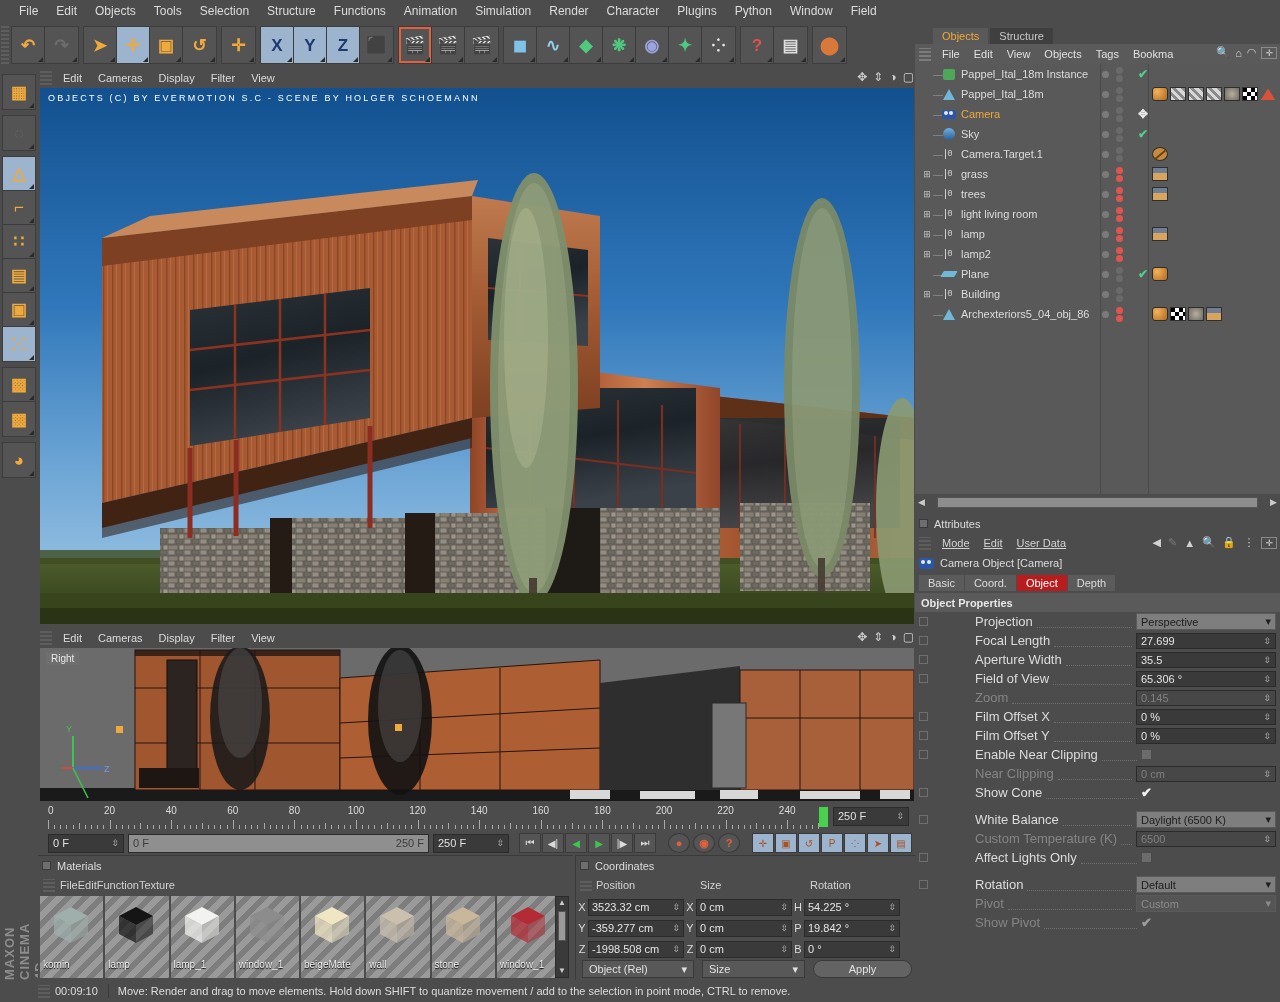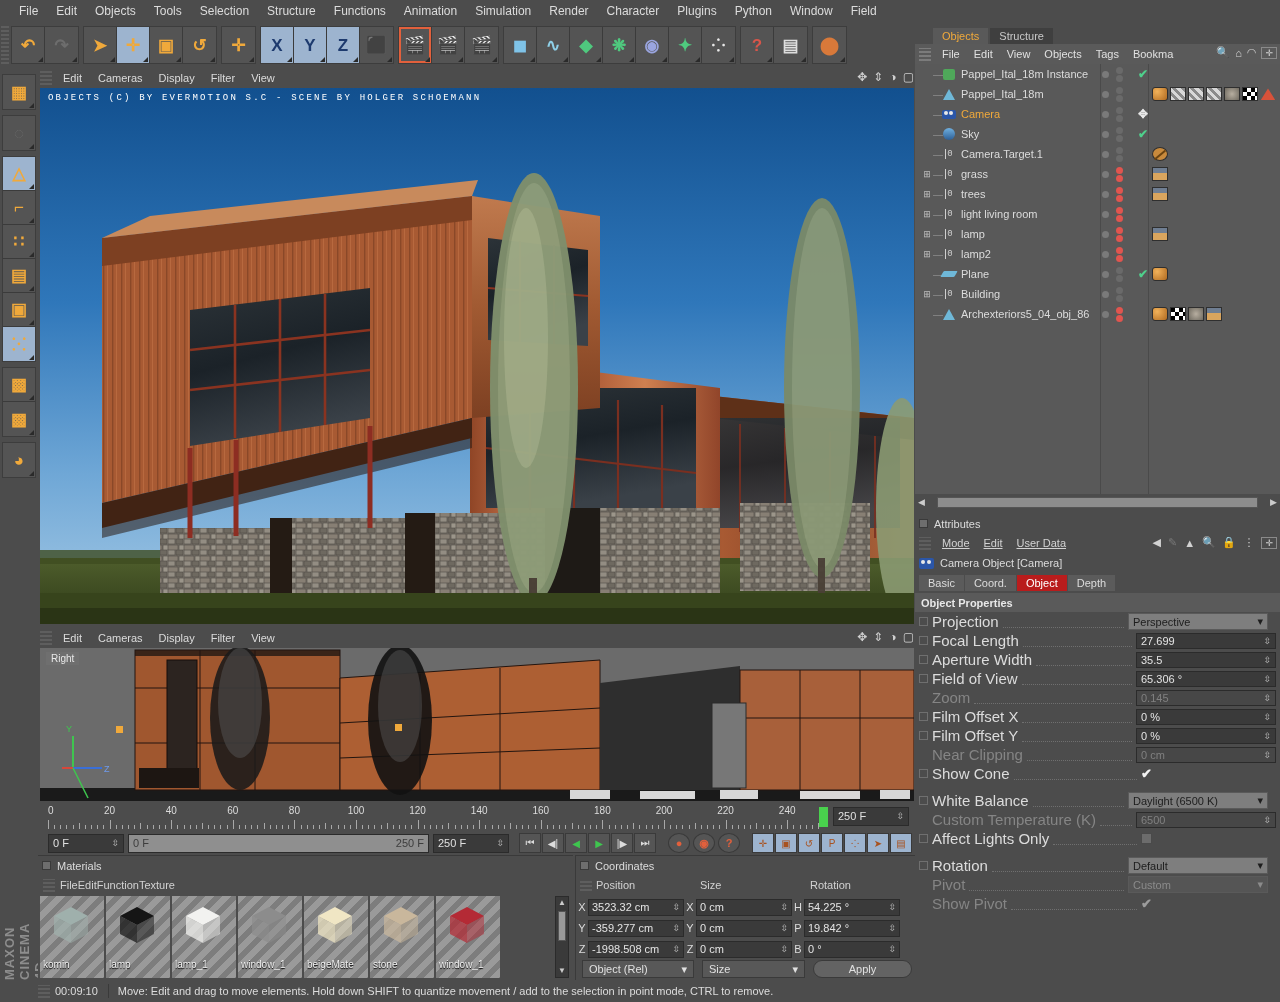--- a/index.html
+++ b/index.html
@@ -56,21 +56,21 @@
   #vpTop { position:absolute; left:38px; top:68px; width:880px; height:560px; background:#4c4c4c;}
   .vp-menu { height:20px; display:flex; align-items:center; background:#4c4c4c; position:relative;}
   .vp-menu .grip { width:12px;height:14px;margin:0 3px 0 2px;
       background:repeating-linear-gradient(0deg,#6a6a6a 0 2px,#4c4c4c 2px 4px);opacity:.6;}
   .vp-menu .mi { padding:0 8px; font-size:11px; color:#dcdcdc; line-height:20px;}
   .vp-icons{position:absolute;right:4px;top:2px;display:flex;gap:6px;align-items:center;}
   .vp-icons span{font-size:12px;color:#cfcfcf;}
 
   #vpTopCanvas { position:absolute; left:2px; top:20px; width:874px; height:536px; overflow:hidden;
      background:linear-gradient(180deg,#1d63a8 0%,#3b85c6 45%,#6ea9d8 75%,#9cc4e4 100%); }
-  #watermark { position:absolute; left:8px; top:5px; font-family:Liberation Mono, monospace;
+  #watermark { position:absolute; left:8px; top:5px; font-family:Liberation Sans, sans-serif;
      font-size:9px; letter-spacing:2.2px; color:#ffffff; white-space:nowrap; z-index:30;}
 
   #vpBot { position:absolute; left:38px; top:628px; width:880px; height:175px; background:#4c4c4c;}
   #vpBotCanvas{position:absolute;left:2px;top:20px;width:874px;height:153px;overflow:hidden;background:#6b6b6b;}
   #rightLabel{position:absolute;left:6px;top:4px;background:#6f6f6f;color:#e8e8e8;font-size:10px;
      padding:1px 5px;z-index:20;}
 
   
   #timeline { position:absolute; left:38px; top:803px; width:880px; height:52px; background:#4c4c4c;}
   #tlRuler { position:absolute; left:10px; top:2px; width:770px; height:24px; background:#4c4c4c;}
@@ -161,30 +161,30 @@
   #attrMenu .mi{padding:0 7px;font-size:11px;line-height:20px;text-decoration:underline;}
   #attrIcons{position:absolute;right:3px;top:3px;display:flex;gap:7px;align-items:center;font-size:11px;}
   #attrObj { height:20px; display:flex;align-items:center;gap:6px;padding-left:4px;}
   #attrTabs { height:20px; display:flex; align-items:center; padding-left:4px; gap:1px;}
   .atTab { padding:2px 9px; font-size:11px; background:#5b5b5b; color:#dcdcdc;}
   .atTab.active { background:#b91c1c; color:#fff; }
   #attrSection { height:19px; background:#5a5a5a; display:flex;align-items:center;padding-left:6px;
      font-size:11px;font-weight:bold;color:#e8e8e8;}
   .arow { height:19px; display:flex; align-items:center; padding-left:4px; }
   .arow .chk { width:9px;height:9px;border:1px solid #6f6f6f;background:#4c4c4c;margin-right:4px;flex:none;}
-  .arow .lab { font-size:15px; color:#dcdcdc; flex:none;}
+  .arow .lab { font-size:13px; color:#dcdcdc; flex:none;margin-left:43px;}
   .arow .dots { flex:1; border-bottom:1px dotted #6f6f6f; margin:0 4px; height:12px;}
   .arow.dim .lab { color:#858585;}
   .aval { width:140px; height:16px; background:#3a3a3a;border:1px solid #2b2b2b;
      font-size:11px;color:#e4e4e4;display:flex;align-items:center;justify-content:space-between;
      padding:0 4px; margin-right:4px; flex:none;}
   .aval.dim { color:#808080; background:#474747;}
   .acombo { width:140px;height:17px;background:#7e7e7e;border:1px solid #5a5a5a;color:#1d1d1d;
      font-size:11px;display:flex;align-items:center;justify-content:space-between;padding:0 4px;
-     margin-right:12px;flex:none;}
+     margin-right:4px;flex:none;}
   .acombo.dim{background:#555;color:#8b8b8b;}
   .achk { width:11px;height:11px;background:#6c6c6c;border:1px solid #4a4a4a;}
   .atick { color:#f2f2f2; font-size:13px; font-weight:bold;}
 
   
   #status { position:absolute; left:0; bottom:0; width:1280px; height:22px; background:#4c4c4c;
      display:flex; align-items:center;}
   #status .grip{width:12px;height:13px;margin:0 5px 0 38px;
      background:repeating-linear-gradient(0deg,#6a6a6a 0 2px,#4c4c4c 2px 4px);opacity:.6;}
   #status .tm { font-size:11px; color:#dcdcdc; margin-right:10px;}
@@ -869,20 +869,28 @@
       <div class="mat">
         <svg class="cube" viewBox="0 0 46 46">
      <polygon points="6,14 23,5 40,14 23,23" fill="#f0e6c4"></polygon>
      <polygon points="6,14 23,23 23,41 6,32" fill="#f0e6c4" opacity=".72"></polygon>
      <polygon points="40,14 23,23 23,41 40,32" fill="#f0e6c4" opacity=".5"></polygon>
    </svg>
         <div class="nm">beigeMate</div>
       </div>
       <div class="mat">
         <svg class="cube" viewBox="0 0 46 46">
+     <polygon points="6,14 23,5 40,14 23,23" fill="#cbbfae"></polygon>
+     <polygon points="6,14 23,23 23,41 6,32" fill="#cbbfae" opacity=".72"></polygon>
+     <polygon points="40,14 23,23 23,41 40,32" fill="#cbbfae" opacity=".5"></polygon>
+   </svg>
+        <div class="nm">wall</div>
+      </div>
+      <div class="mat">
+        <svg class="cube" viewBox="0 0 46 46">
      <polygon points="6,14 23,5 40,14 23,23" fill="#c9b79c"></polygon>
      <polygon points="6,14 23,23 23,41 6,32" fill="#c9b79c" opacity=".72"></polygon>
      <polygon points="40,14 23,23 23,41 40,32" fill="#c9b79c" opacity=".5"></polygon>
    </svg>
         <div class="nm">stone</div>
       </div>
       <div class="mat">
         <svg class="cube" viewBox="0 0 46 46">
      <polygon points="6,14 23,5 40,14 23,23" fill="#b42a35"></polygon>
      <polygon points="6,14 23,23 23,41 6,32" fill="#b42a35" opacity=".72"></polygon>
@@ -1337,20 +1345,26 @@
       </div>
       <div class="arow">
         <span class="chk"></span>
         <span class="lab">Film Offset Y</span>
         <span class="dots"></span>
         <div class="aval">
           <span>0 %</span>
           <span class="spin">⇳</span>
         </div>
       </div>
+      <div class="arow">
+        <span class="chk"></span>
+        <span class="lab">Enable Near Clipping</span>
+        <span class="dots"></span>
+        <span class="achk" style="margin-right: 128px;"></span>
+      </div>
       <div class="arow dim">
         <span class="chk" style="visibility: hidden;"></span>
         <span class="lab">Near Clipping</span>
         <span class="dots"></span>
         <div class="aval dim">
           <span>0 cm</span>
           <span class="spin">⇳</span>
         </div>
       </div>
       <div class="arow">
@@ -1409,14 +1423,14 @@
         <span class="dots"></span>
         <span class="atick" style="color: rgb(156, 156, 156); margin-right: 128px;">✔</span>
       </div>
     </div>
 </div>
 
 <div id="status">
   <span class="grip"></span>
   <span class="tm">00:09:10</span>
   <span class="sep"></span>
-  <span class="msg">Move: Edit and drag to move elements. Hold down SHIFT to quantize movement / add to the selection in point mode, CTRL to remove.</span>
+  <span class="msg">Move: Render and drag to move elements. Hold down SHIFT to quantize movement / add to the selection in point mode, CTRL to remove.</span>
 </div>
 
 </body></html>

